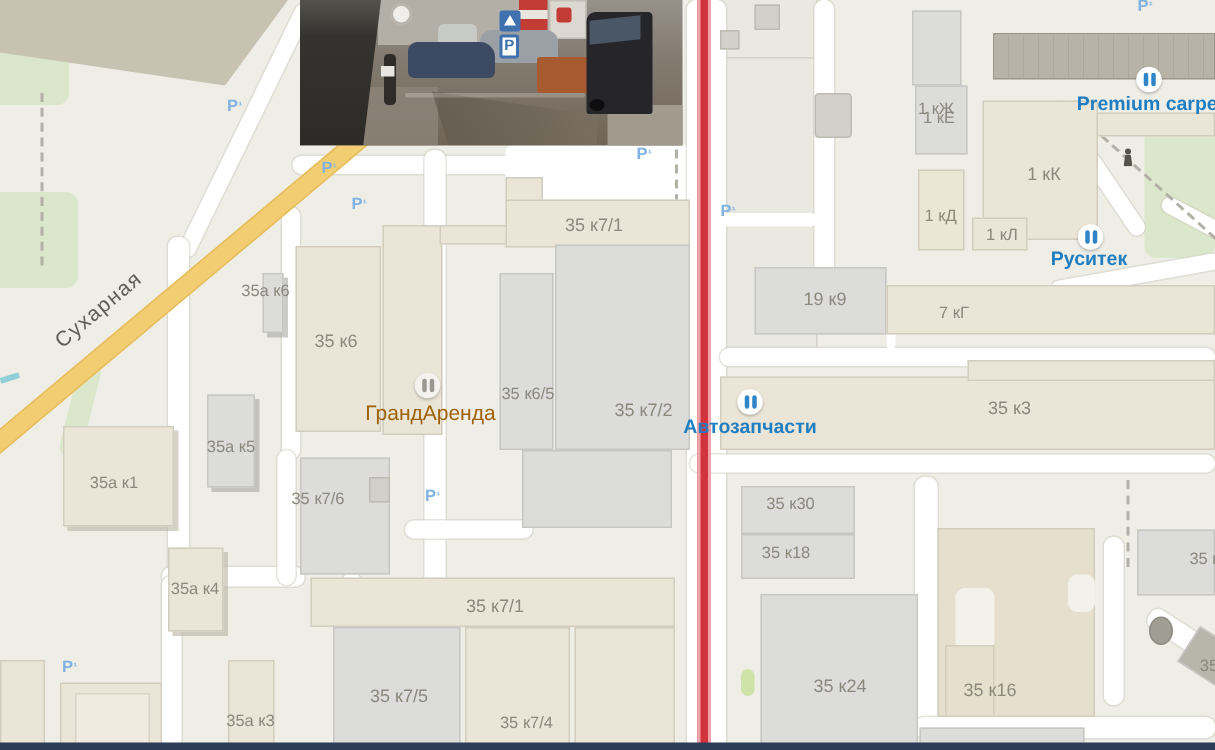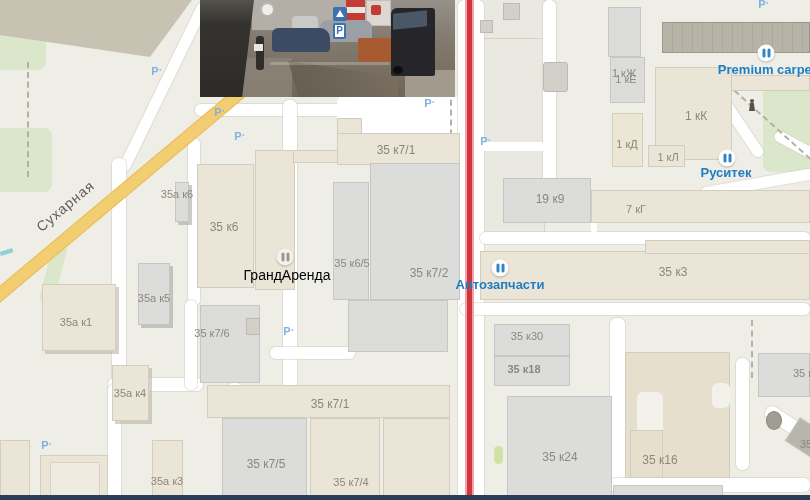--- a/index.html
+++ b/index.html
@@ -23,21 +23,21 @@
   .b3d{box-shadow:3px 3px 0 rgba(180,173,155,.55);}
   .g3d{box-shadow:3px 3px 0 rgba(160,160,156,.55);}
 
   
   .lbl{font-size:12px;color:#8b887d;white-space:nowrap;transform:translate(-50%,-50%);z-index:40;}
   .lbl.sm{font-size:11px;}
   .street-lbl{font-size:14px;color:#5f5d55;letter-spacing:1px;transform:rotate(-40deg);z-index:40;}
   .pk{font-size:11px;font-weight:bold;color:#7fb2e2;transform:translate(-50%,-50%);z-index:40;}
   .pk i{font-style:normal;font-size:7px;vertical-align:sub;}
   .poi-label{font-size:13px;font-weight:bold;color:#1f7ec2;white-space:nowrap;transform:translate(-50%,-50%);z-index:45;}
-  .poi-label.gray{color:#000000;font-weight:normal;font-size:14px;}
+  .poi-label.gray{color:#a16207;font-weight:normal;font-size:14px;}
   .poi-ico{width:17px;height:17px;border-radius:50%;background:#fff;box-shadow:0 1px 2px rgba(0,0,0,.25);transform:translate(-50%,-50%);z-index:45;}
   .poi-ico .bar{width:3px;height:9px;border-radius:2px;background:#2f85c8;top:4px;}
   .poi-ico .bar.l{left:4.5px;}
   .poi-ico .bar.r{left:9.5px;}
   .poi-ico.grayish .bar{background:#9a978e;}
 
   
   #route{left:465px;top:0;width:9px;height:497px;background:#d2333c;border-left:2px solid #eda3a8;border-right:2px solid #eda3a8;z-index:30;}
 
   
@@ -196,21 +196,21 @@
       <span class="lbl sm" style="left: 167px; top: 481px;">35а к3</span>
       <span class="lbl" style="left: 550px; top: 199px;">19 к9</span>
       <span class="lbl sm" style="left: 636px; top: 209px;">7 кГ</span>
       <span class="lbl sm" style="left: 624px; top: 32px; margin-top: 41px;">1 кЖ</span>
       <span class="lbl sm" style="left: 626px; top: 79px;">1 кЕ</span>
       <span class="lbl" style="left: 696px; top: 116px;">1 кК</span>
       <span class="lbl sm" style="left: 627px; top: 144px;">1 кД</span>
       <span class="lbl sm" style="left: 668px; top: 157px;">1 кЛ</span>
       <span class="lbl" style="left: 673px; top: 272px;">35 к3</span>
       <span class="lbl sm" style="left: 527px; top: 336px;">35 к30</span>
-      <span class="lbl sm" style="left: 524px; top: 369px; font-weight: bold;">35 к18</span>
+      <span class="lbl sm" style="left: 524px; top: 369px;">35 к18</span>
       <span class="lbl" style="left: 560px; top: 457px;">35 к24</span>
       <span class="lbl" style="left: 660px; top: 460px;">35 к16</span>
       <span class="lbl sm" style="left: 803px; top: 373px;">35 к</span>
       <span class="lbl sm" style="left: 806px; top: 444px;">35</span>
       <span class="pk" style="left: 155px; top: 71px;">P<i>₁</i></span>
       <span class="pk" style="left: 218px; top: 112px;">P<i>₁</i></span>
       <span class="pk" style="left: 238px; top: 136px;">P<i>₁</i></span>
       <span class="pk" style="left: 428px; top: 103px;">P<i>₁</i></span>
       <span class="pk" style="left: 484px; top: 141px;">P<i>₁</i></span>
       <span class="pk" style="left: 287px; top: 331px;">P<i>₁</i></span>

